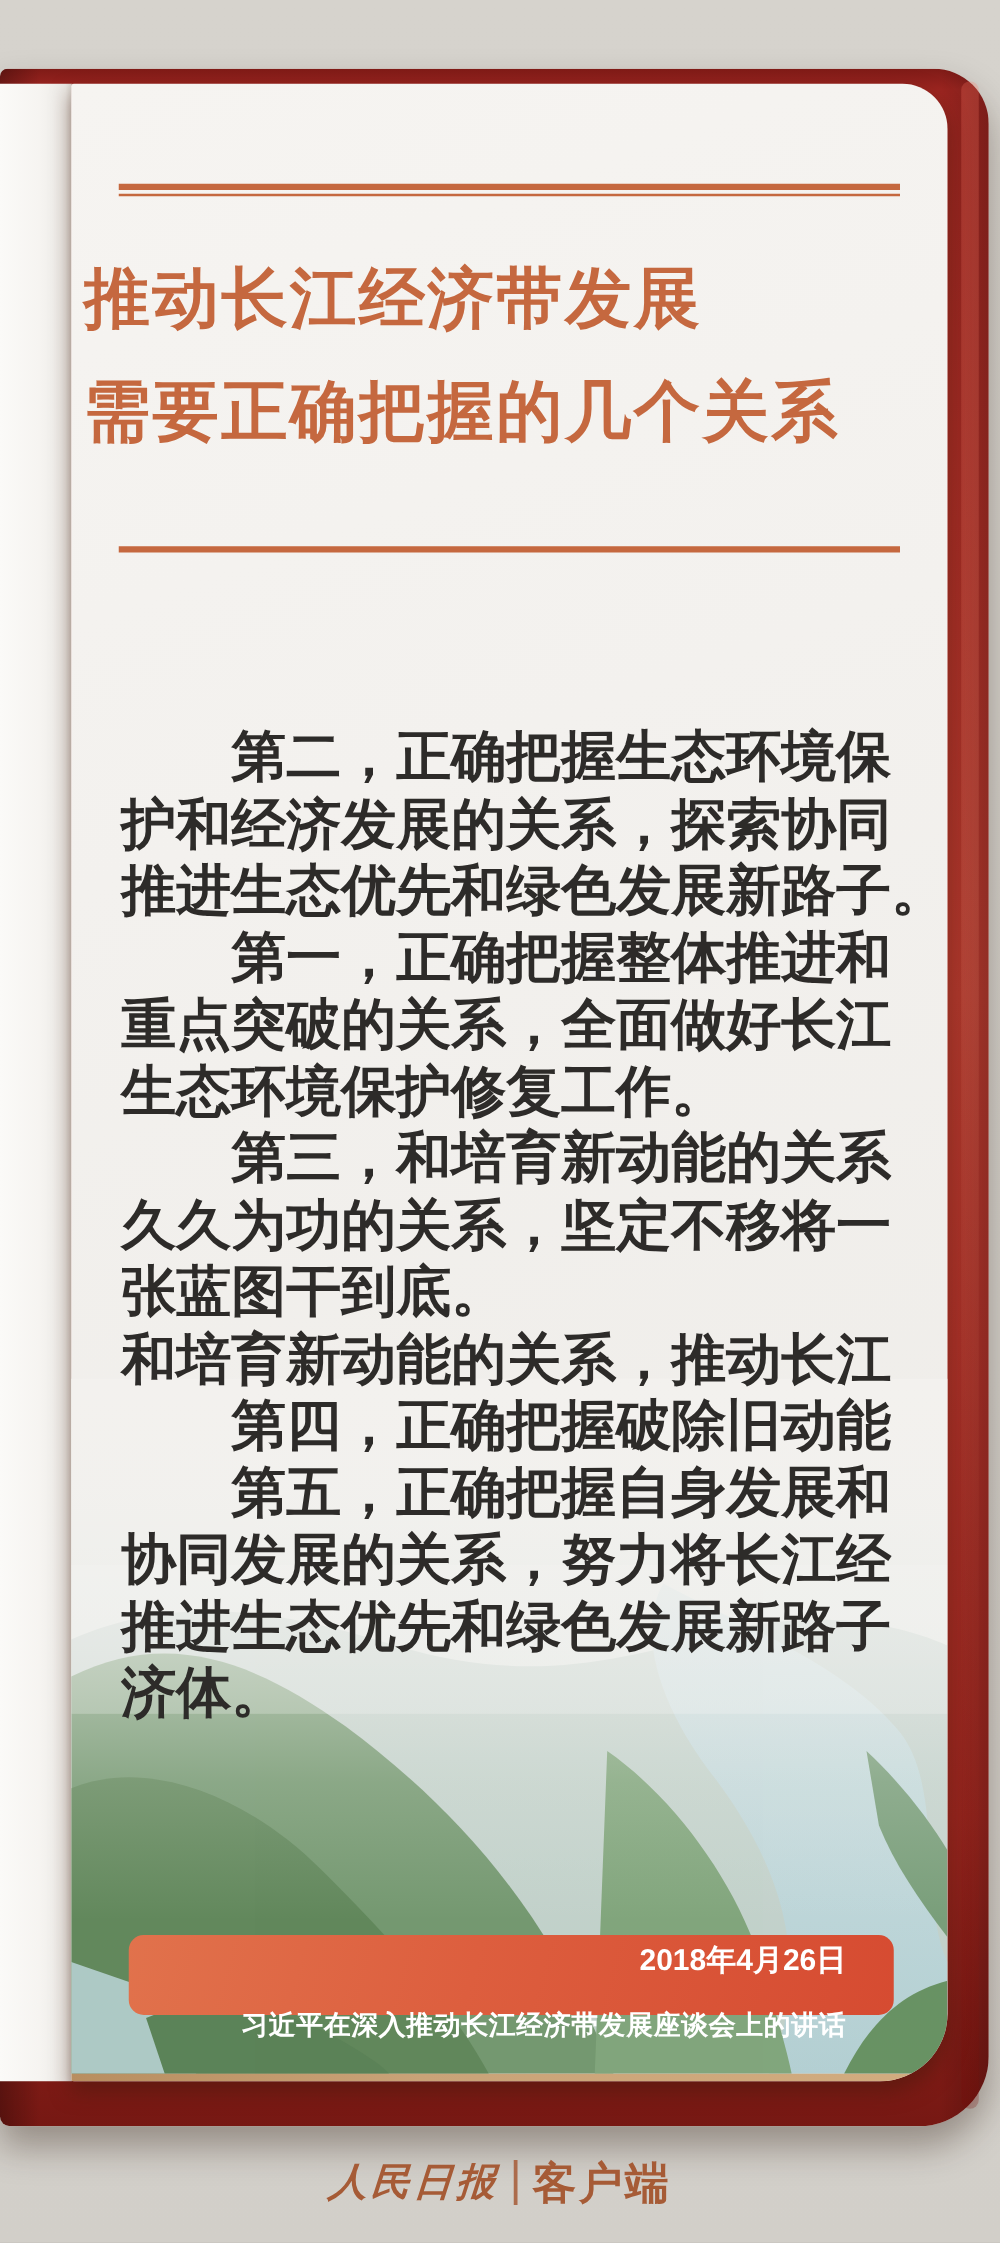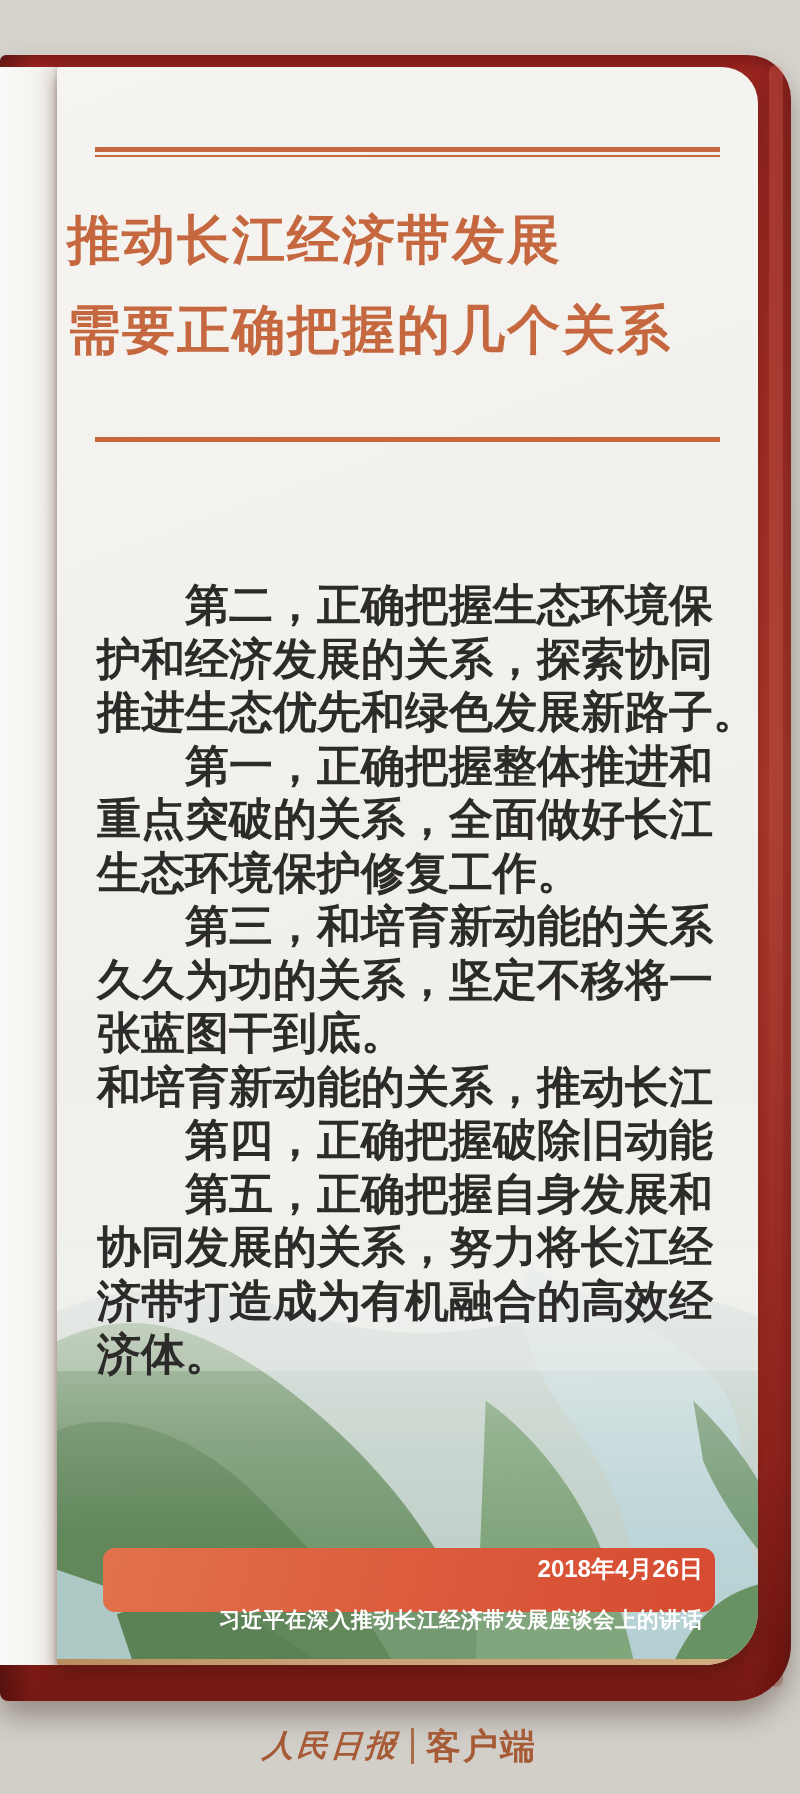--- a/index.html
+++ b/index.html
@@ -49,21 +49,21 @@
   
   .photo{position:absolute;left:0;bottom:6px;width:701px;height:556px;opacity:.92;}
   .photo svg{display:block;width:100%;height:100%;}
   .haze{position:absolute;left:0;bottom:6px;width:701px;height:556px;pointer-events:none;
         background:linear-gradient(180deg,rgba(243,241,238,1) 0%,rgba(243,241,238,.88) 16%,
                    rgba(243,241,238,.55) 36%,rgba(243,241,238,.18) 58%,rgba(243,241,238,0) 78%);}
 
   
   .banner{position:absolute;left:46px;top:1481px;width:612px;height:64px;border-radius:12px;
         background:linear-gradient(105deg,#e1724c 0%,#dd5e3e 45%,#d64b31 100%);
-        color:#fff;text-align:right;box-sizing:border-box;padding:6px 12px 0 0;
+        color:#fff;text-align:right;box-sizing:border-box;padding:6px 38px 0 0;
         font-family:"Liberation Sans",sans-serif;}
   .banner .date{font-size:24px;font-weight:700;line-height:29px;}
   .banner .source{font-size:21.5px;font-weight:700;line-height:27px;letter-spacing:.5px;margin-top:24px;}
 
   
   .tan-edge{position:absolute;left:0;bottom:0;width:701px;height:6px;
         background:linear-gradient(90deg,#b88e60 0%,#c9a378 40%,#d2ad80 100%);}
 
   
   .footer-logo{position:absolute;left:0;top:1722px;width:800px;height:48px;
@@ -137,21 +137,21 @@
           <div class="line">久久为功的关系，坚定不移将一</div>
           <div class="line">张蓝图干到底。</div>
         </div>
         <div>
           <div class="line">和培育新动能的关系，推动长江</div>
           <div class="line first">第四，正确把握破除旧动能</div>
         </div>
         <div>
           <div class="line first">第五，正确把握自身发展和</div>
           <div class="line">协同发展的关系，努力将长江经</div>
-          <div class="line">济带打造成为有机融合的高效经</div>
+          <div class="line">推进生态优先和绿色发展新路子</div>
           <div class="line">济体。</div>
         </div>
       </div>
 
     <div class="banner">
       <div class="date">2018年4月26日</div>
       <div class="source">习近平在深入推动长江经济带发展座谈会上的讲话</div>
     </div>
 
     <div class="tan-edge"></div>

